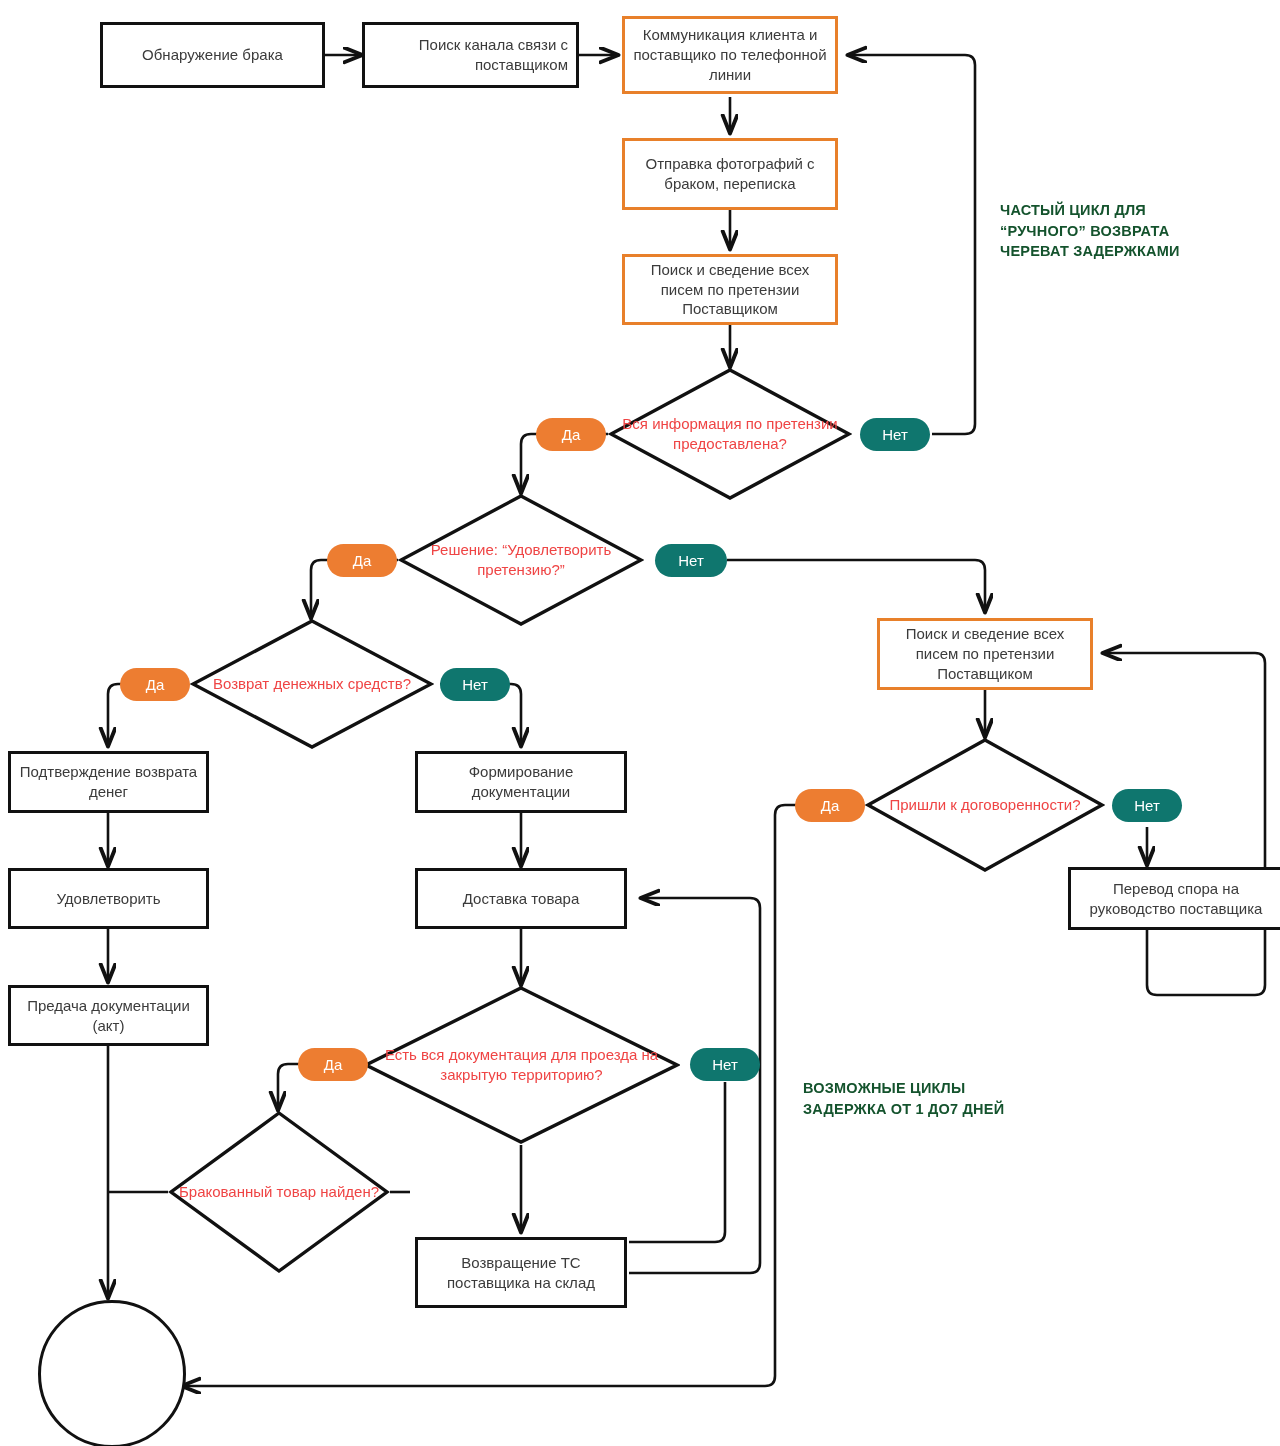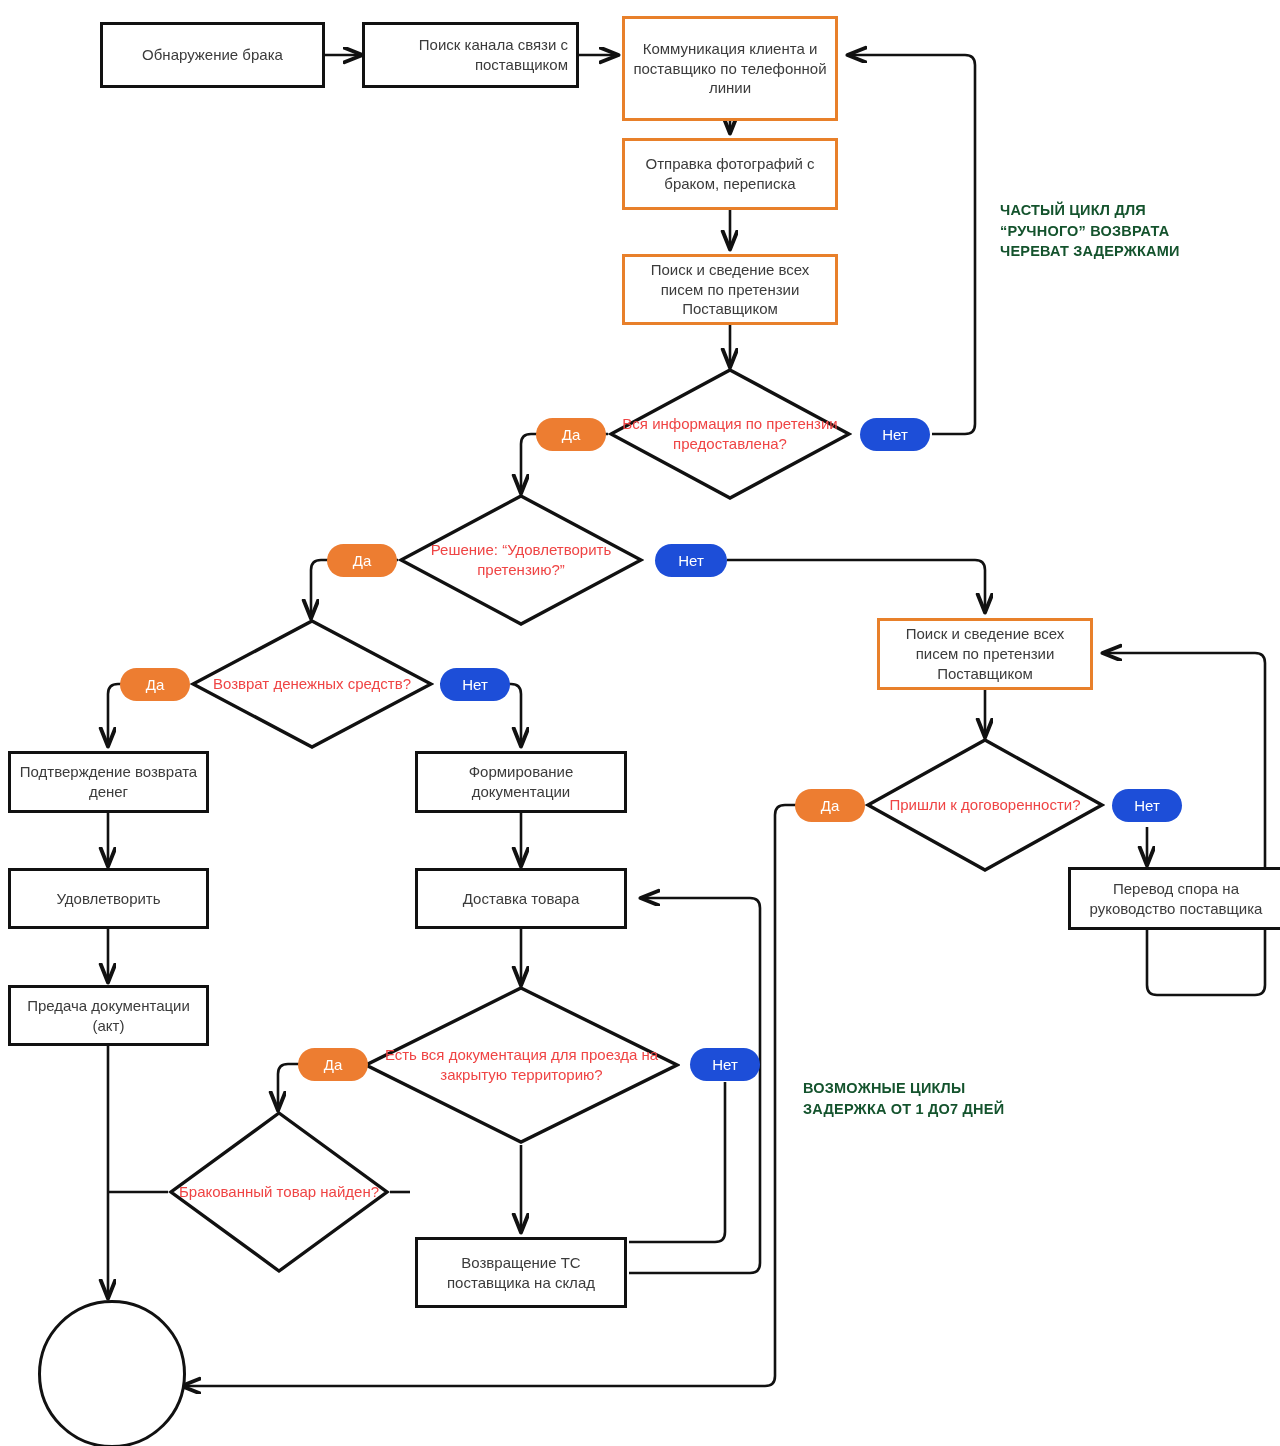--- a/index.html
+++ b/index.html
@@ -15,21 +15,21 @@
   .box.accent{border-color:#E8802A;}
 
   .diamond-wrap{position:absolute;}
   .diamond-label{position:absolute;display:flex;align-items:center;justify-content:center;
                  text-align:center;color:#ef4444;font-size:15px;line-height:1.32;
                  width:100%;height:100%;left:0;top:0;}
 
   .pill{position:absolute;border-radius:999px;display:flex;align-items:center;
         justify-content:center;color:#ffffff;font-size:15px;font-weight:400;}
   .pill.yes{background:#ED7D31;}
-  .pill.no{background:#1d4ed8;}
+  .pill.no{background:#0f766e;}
 
   .note{position:absolute;color:#14532d;font-size:14.5px;font-weight:bold;
         line-height:1.42;letter-spacing:.2px;white-space:pre-line;}
 
   .terminator{position:absolute;border:3px solid #111111;border-radius:50%;background:#fff;}
 </style>
 </head>
 <body>
 
 <div id="stage">
@@ -97,21 +97,21 @@
   </svg>
 
   <div class="node box" style="left:100px;top:22px;width:225px;height:66px;">
     <span>Обнаружение брака</span>
   </div>
 
   <div class="node box" style="left:362px;top:22px;width:217px;height:66px;text-align:right;">
     <span>Поиск канала связи с поставщиком</span>
   </div>
 
-  <div class="node box accent" style="left:622px;top:16px;width:216px;height:105px;">
+  <div class="node box accent" style="left:622px;top:16px;width:216px;height:78px;">
     <span>Коммуникация клиента и поставщико по телефонной линии</span>
   </div>
 
   <div class="node box accent" style="left:622px;top:138px;width:216px;height:72px;">
     <span>Отправка фотографий с браком, переписка</span>
   </div>
 
   <div class="node box accent" style="left:622px;top:254px;width:216px;height:71px;">
     <span>Поиск и сведение всех писем по претензии Поставщиком</span>
   </div>

